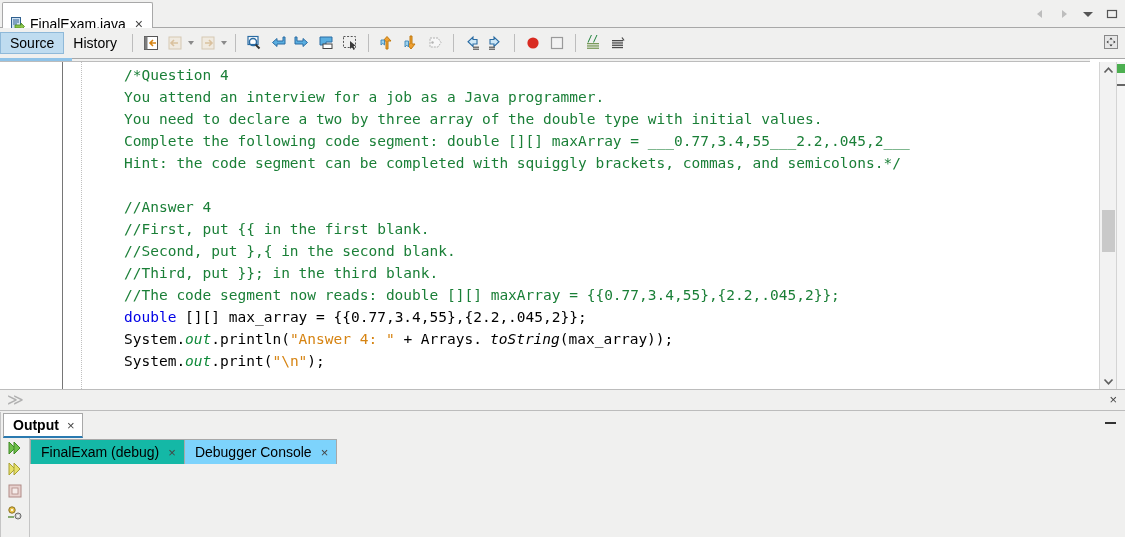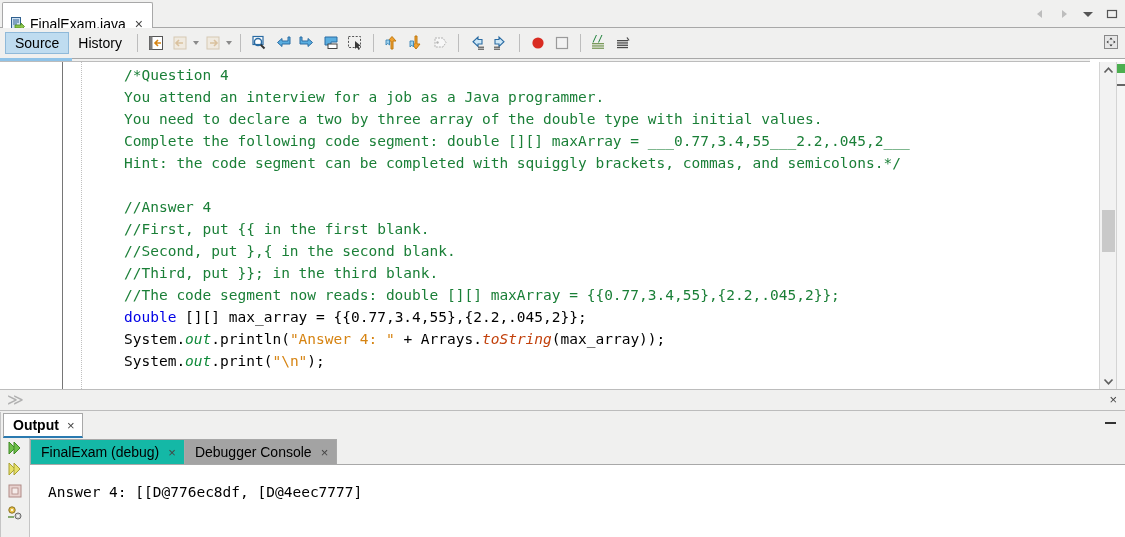--- a/index.html
+++ b/index.html
@@ -195,21 +195,21 @@
     line-height: 22px;
     white-space: pre;
     font-family: "DejaVu Sans Mono", monospace;
     font-size: 14.5px;
     color: #000000;
   }
   .cmt { color: #1a7f37; }
   .kw  { color: #0000e6; }
   .str { color: #d68413; }
   .fld { color: #0f8a3a; font-style: italic; }
-  .mth { font-style: italic; color: #c2410c; }
+  .mth { font-style: italic; color: #000000; margin-left: 8px; }
 
   
   .ed-scroll {
     position: absolute;
     right: 9px; top: 3px;
     width: 17px; height: 327px;
     background: #f2f2f2;
     border-left: 1px solid #d4d4d4;
     box-sizing: border-box;
   }
@@ -334,21 +334,21 @@
     align-items: flex-end;
   }
   .subtab {
     height: 25px;
     padding: 0 8px 0 10px;
     display: flex;
     align-items: center;
     font-size: 14px;
     border: 1px solid #a8a8a8;
     border-bottom: none;
-    background: #a3a3a3;
+    background: #7dd3fc;
     box-sizing: border-box;
     margin-right: -1px;
   }
   .subtab.active { background: #14b8a6; }
   .subtab .sx { margin-left: 9px; font-size: 13px; color: #444; }
   .out-text {
     position: absolute;
     left: 0; top: 26px;
     width: 1095px; height: 73px;
     background: #ffffff;
@@ -405,21 +405,21 @@
       </span>
       <span class="wc">
         <svg width="12" height="12" viewBox="0 0 12 12">
             <rect x="1.5" y="2.5" width="9" height="7" fill="none" stroke="#555" stroke-width="1.2"></rect>
           </svg>
       </span>
     </div>
   </div>
 
   <div class="toolbar">
-    <div class="viewtab sel" style="margin-left:5px;">Source</div>
+    <div class="viewtab sel" style="">Source</div>
     <div class="viewtab">History</div>
     <div class="tb-sep"></div>
 
     <div class="tbtn">
       <svg width="18" height="18" viewBox="0 0 18 18">
         <rect x="2.5" y="2.5" width="13" height="13" fill="#fff" stroke="#555" stroke-width="1"></rect>
         <rect x="2.5" y="2.5" width="3" height="13" fill="#7d7d7d"></rect>
         <path d="M14 9 L9 9 M11 6 L8 9 L11 12" stroke="#d68413" stroke-width="1.6" fill="none"></path>
       </svg>
     </div>
@@ -644,18 +644,17 @@
       <div class="out-subtabs" id="outSubtabs">
           <div class="subtab active">
             <span>FinalExam (debug)</span>
             <span class="sx">×</span>
           </div>
           <div class="subtab">
             <span>Debugger Console</span>
             <span class="sx">×</span>
           </div>
         </div>
-      <div class="out-text">Answer 4: [[D@776ec8df, [D@4eec7777]</div>
     </div>
   </div>
   <div class="leftrail"></div>
 
 </div>
 
 </body></html>

